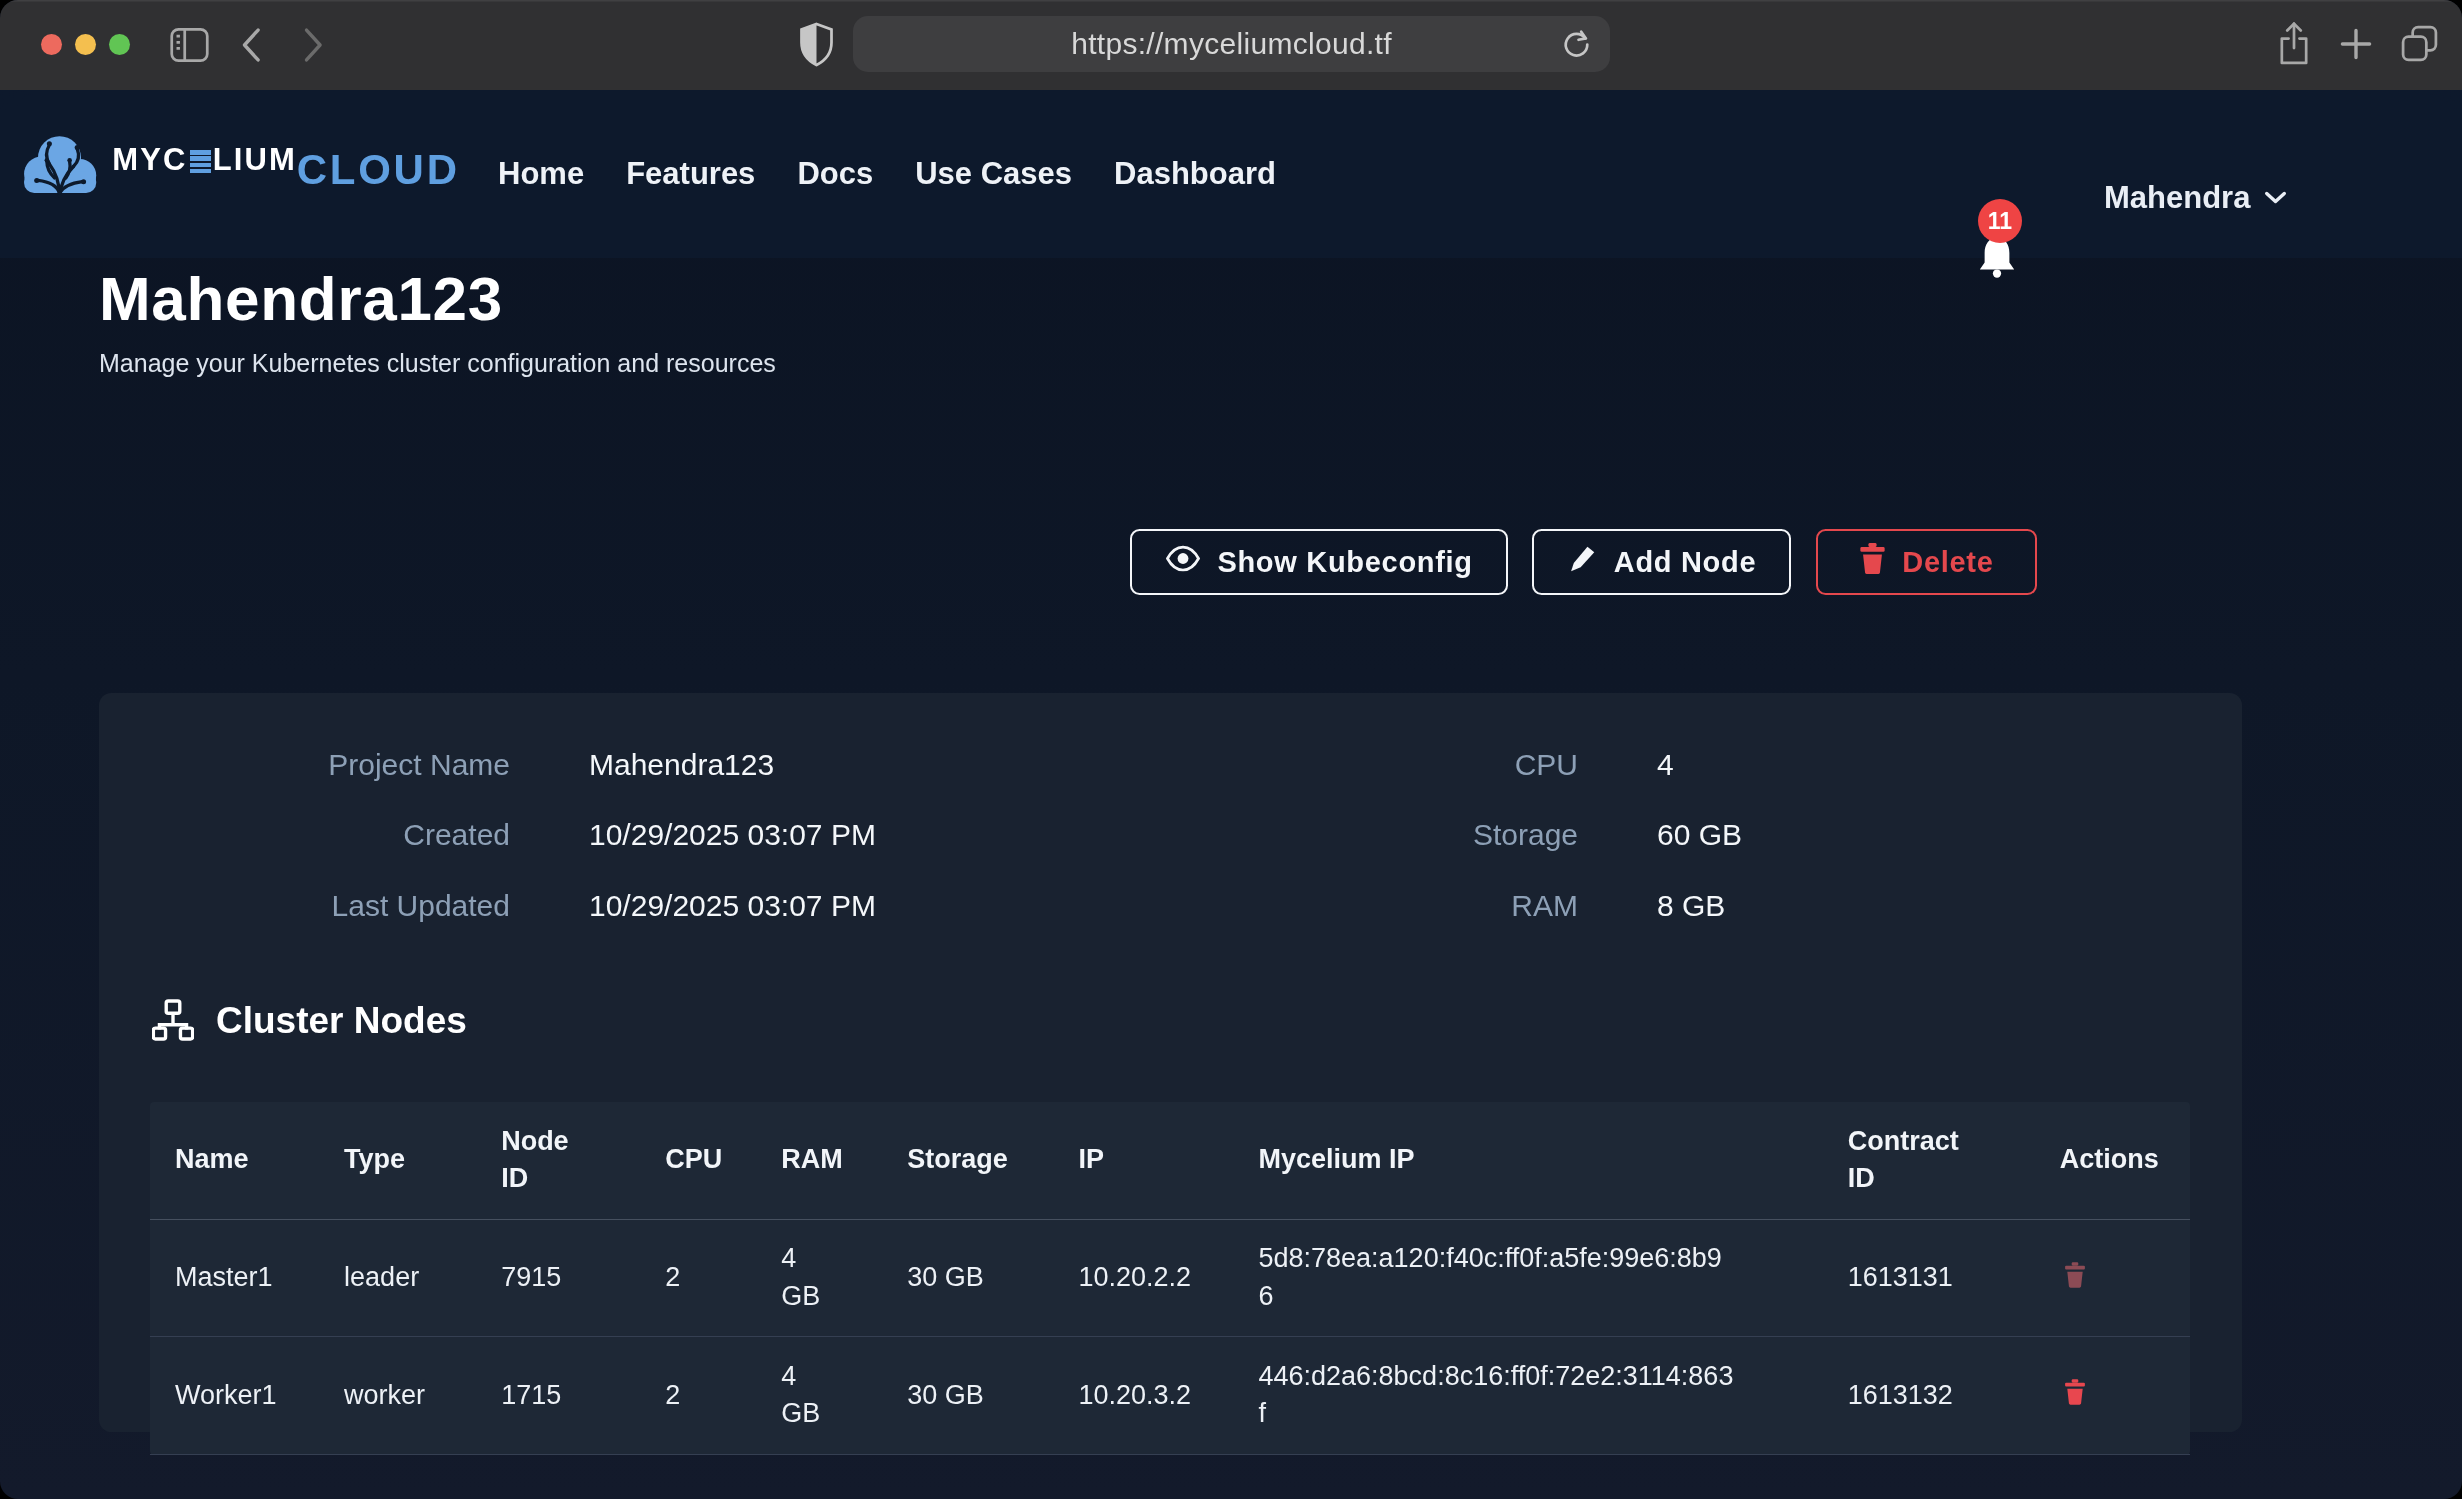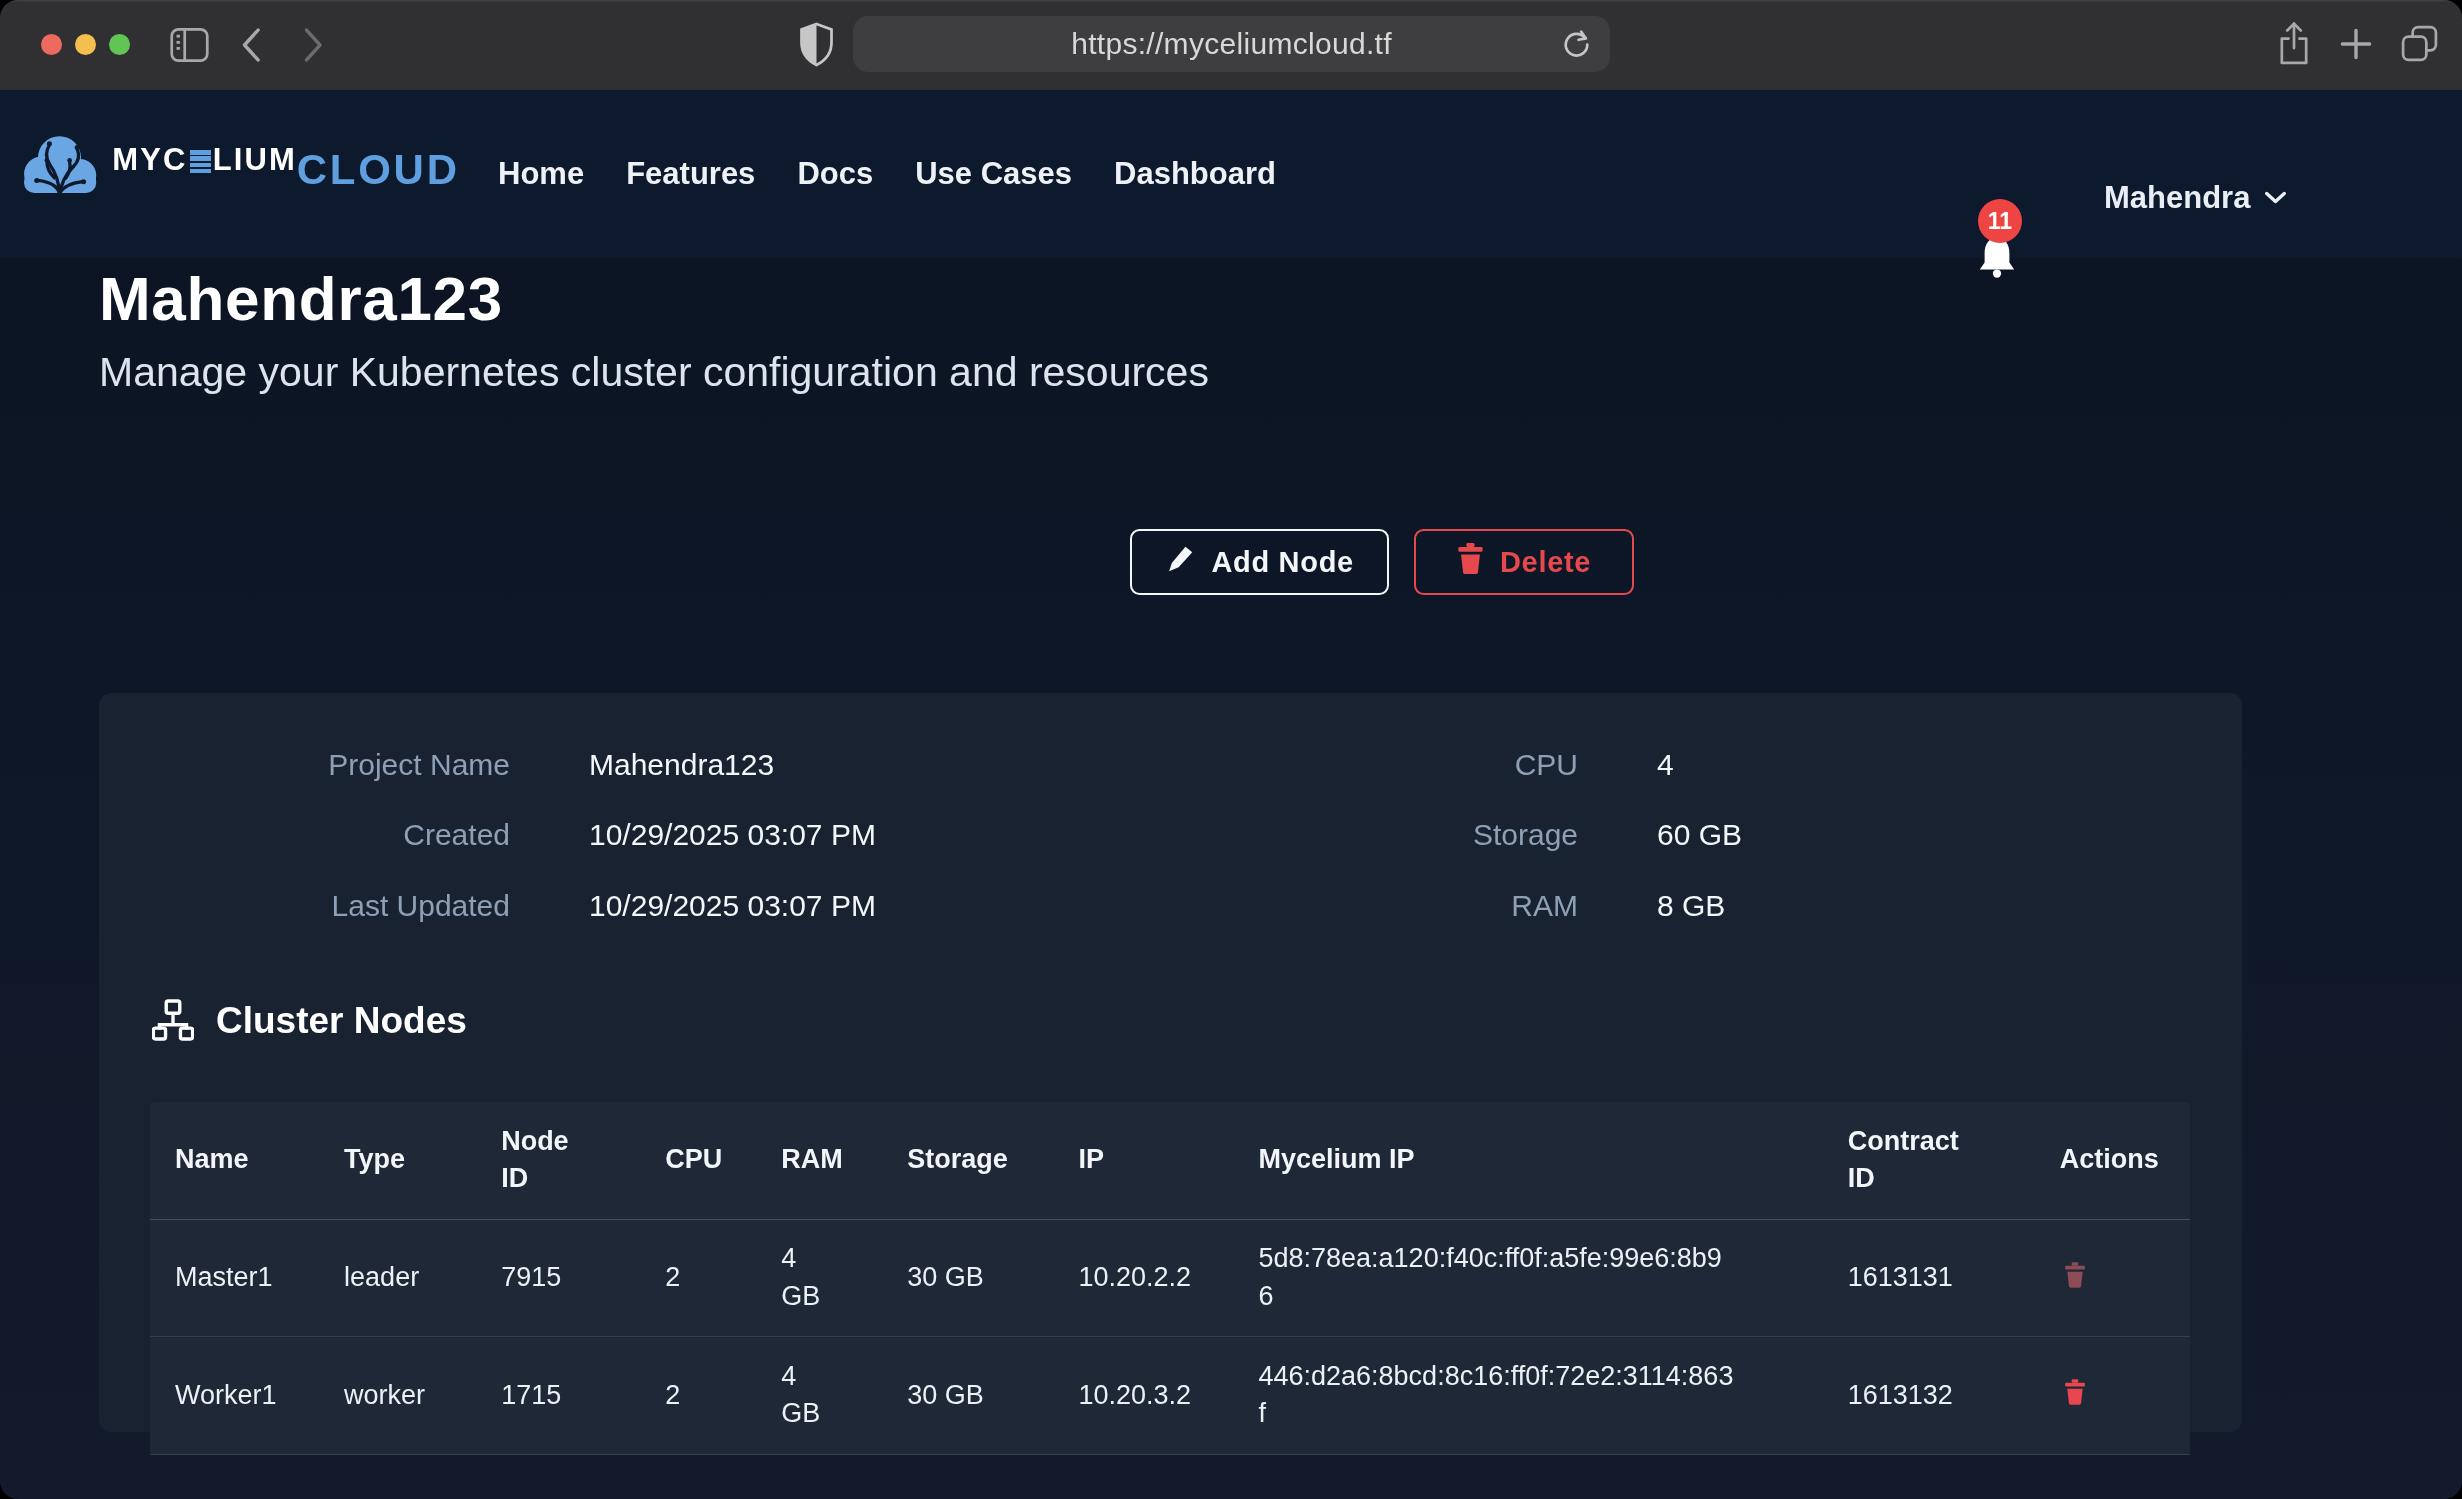--- a/index.html
+++ b/index.html
@@ -37,21 +37,21 @@
   .bell-wrap svg { position:absolute; left:5.5px; top:145px; }
   .badge { position:absolute; left:6.8px; top:109px; min-width:44px; height:44px; border-radius:50%;
            background:#ef4444; color:#fff; font-size:23px; font-weight:700;
            display:flex; align-items:center; justify-content:center; }
   .user { position:absolute; left:2104px; top:0; height:168px; display:flex; align-items:center; gap:13.7px;margin-top:24px; }
   .user .user-name { font-size:31px; font-weight:600; color:#e9eef5; }
 
   
   .content { position:absolute; inset:0; z-index:10;margin-top:40px; }
   .page-title { position:absolute; left:99px; top:223px; font-size:62px; font-weight:700; color:#fff; letter-spacing:0.7px; }
-  .page-subtitle { position:absolute; left:99px; top:309px; font-size:41px; font-weight:400; color:#dde4ee; }
+  .page-subtitle { position:absolute; left:99px; top:309px; font-size:25px; font-weight:400; color:#dde4ee; }
 
   .actions-row { position:absolute; left:1130px; top:489px; display:flex; gap:24.6px; }
   .btn { height:66px; border:2.1px solid #f4f6f9; border-radius:9.6px; background:transparent;
          display:flex; align-items:center; gap:16.4px; padding:0 33px;
          font-family:inherit; font-size:29px; font-weight:700; color:#f4f6f9; letter-spacing:0.7px; cursor:pointer; }
   .btn.danger { border-color:#e5484d; color:#e5484d; padding:0 41px; }
 
   .panel { position:absolute; left:99px; top:653px; width:2143px; height:739px;
            border-radius:12.3px; background:#192230; }
   .info-row { position:absolute; height:70px; display:flex; align-items:center; }
@@ -84,20 +84,29 @@
 <body>
 
 <div class="stage">
   <div class="window">
 
     <div class="content">
       <h1 class="page-title">Mahendra123</h1>
       <div class="page-subtitle">Manage your Kubernetes cluster configuration and resources</div>
 
       <div class="actions-row">
+        <button class="btn">
+          <span>
+            <svg width="36" height="27" viewBox="0 0 52 40" fill="none">
+              <path d="M3 20 C10 7 18 3 26 3 C34 3 42 7 49 20 C42 33 34 37 26 37 C18 37 10 33 3 20 Z" stroke="#f4f6f9" stroke-width="4"></path>
+              <circle cx="26" cy="20" r="8" fill="#f4f6f9"></circle>
+            </svg>
+          </span>
+          <span>Show Kubeconfig</span>
+        </button>
         <button class="btn">
           <span>
             <svg width="30" height="30" viewBox="0 0 44 44">
               <path d="M6 40 L10 28 L30 4 L40 12 L20 34 Z" fill="#f4f6f9"></path>
             </svg>
           </span>
           <span>Add Node</span>
         </button>
         <button class="btn danger">
           <span>

